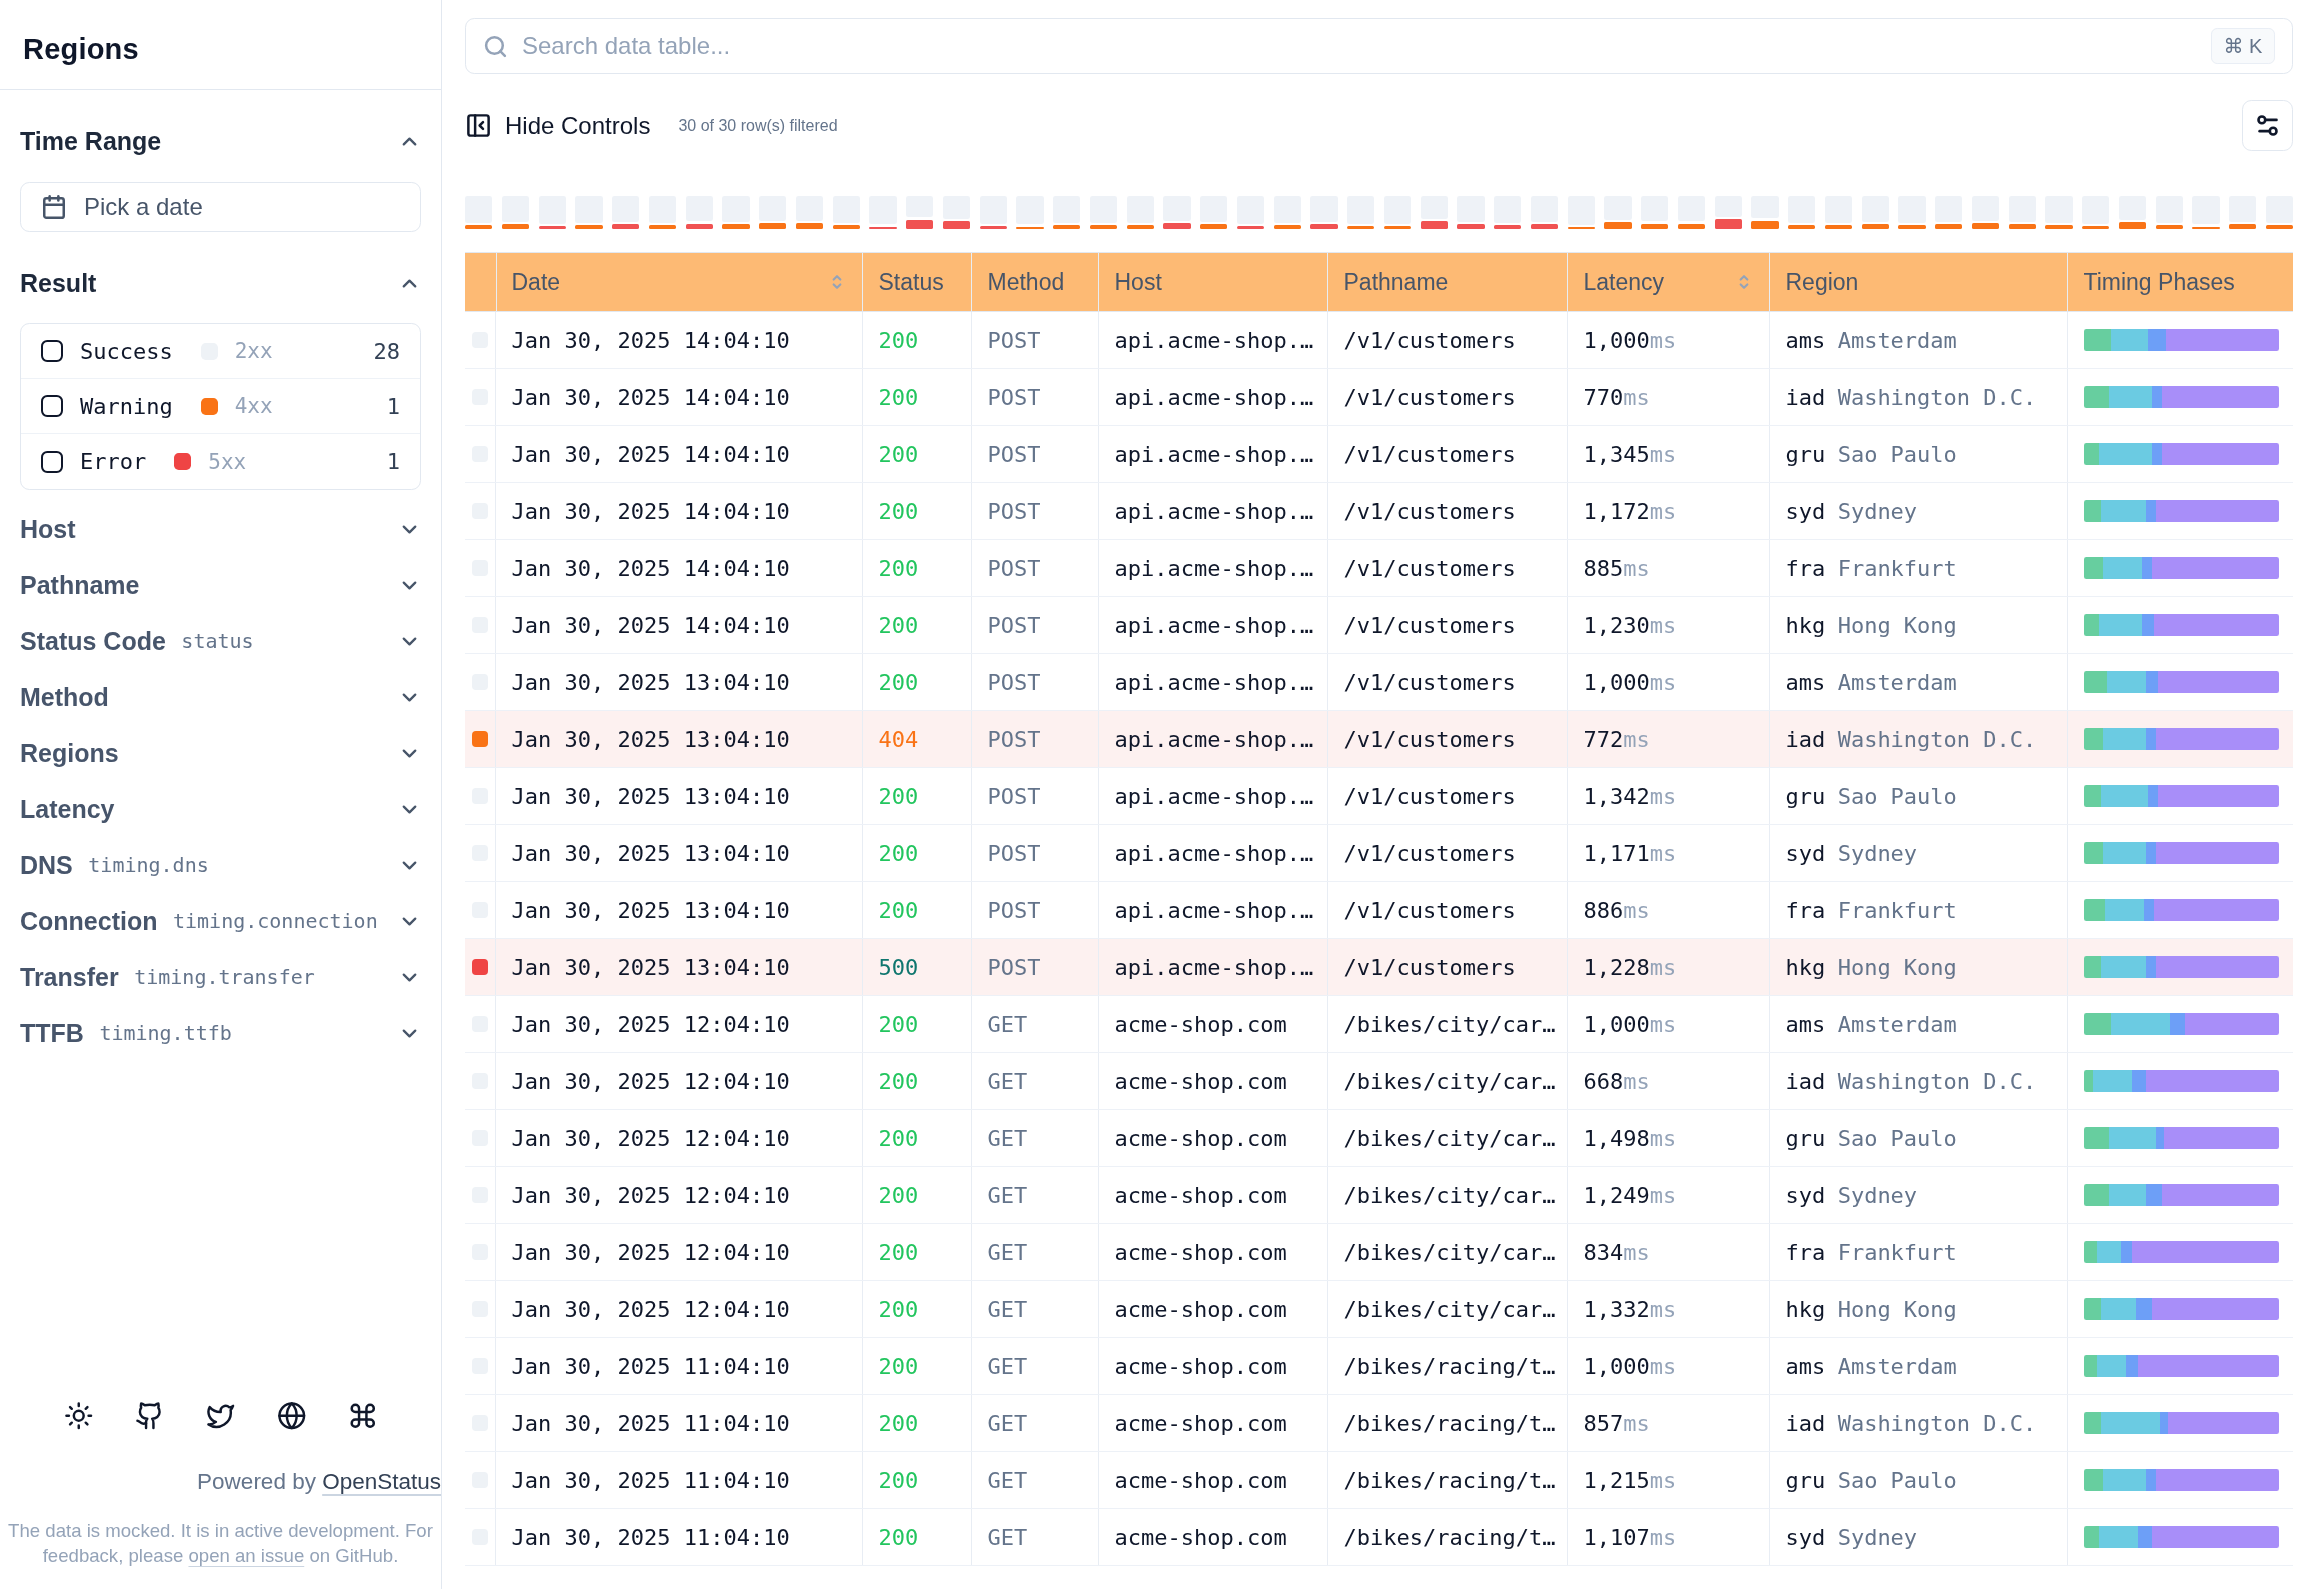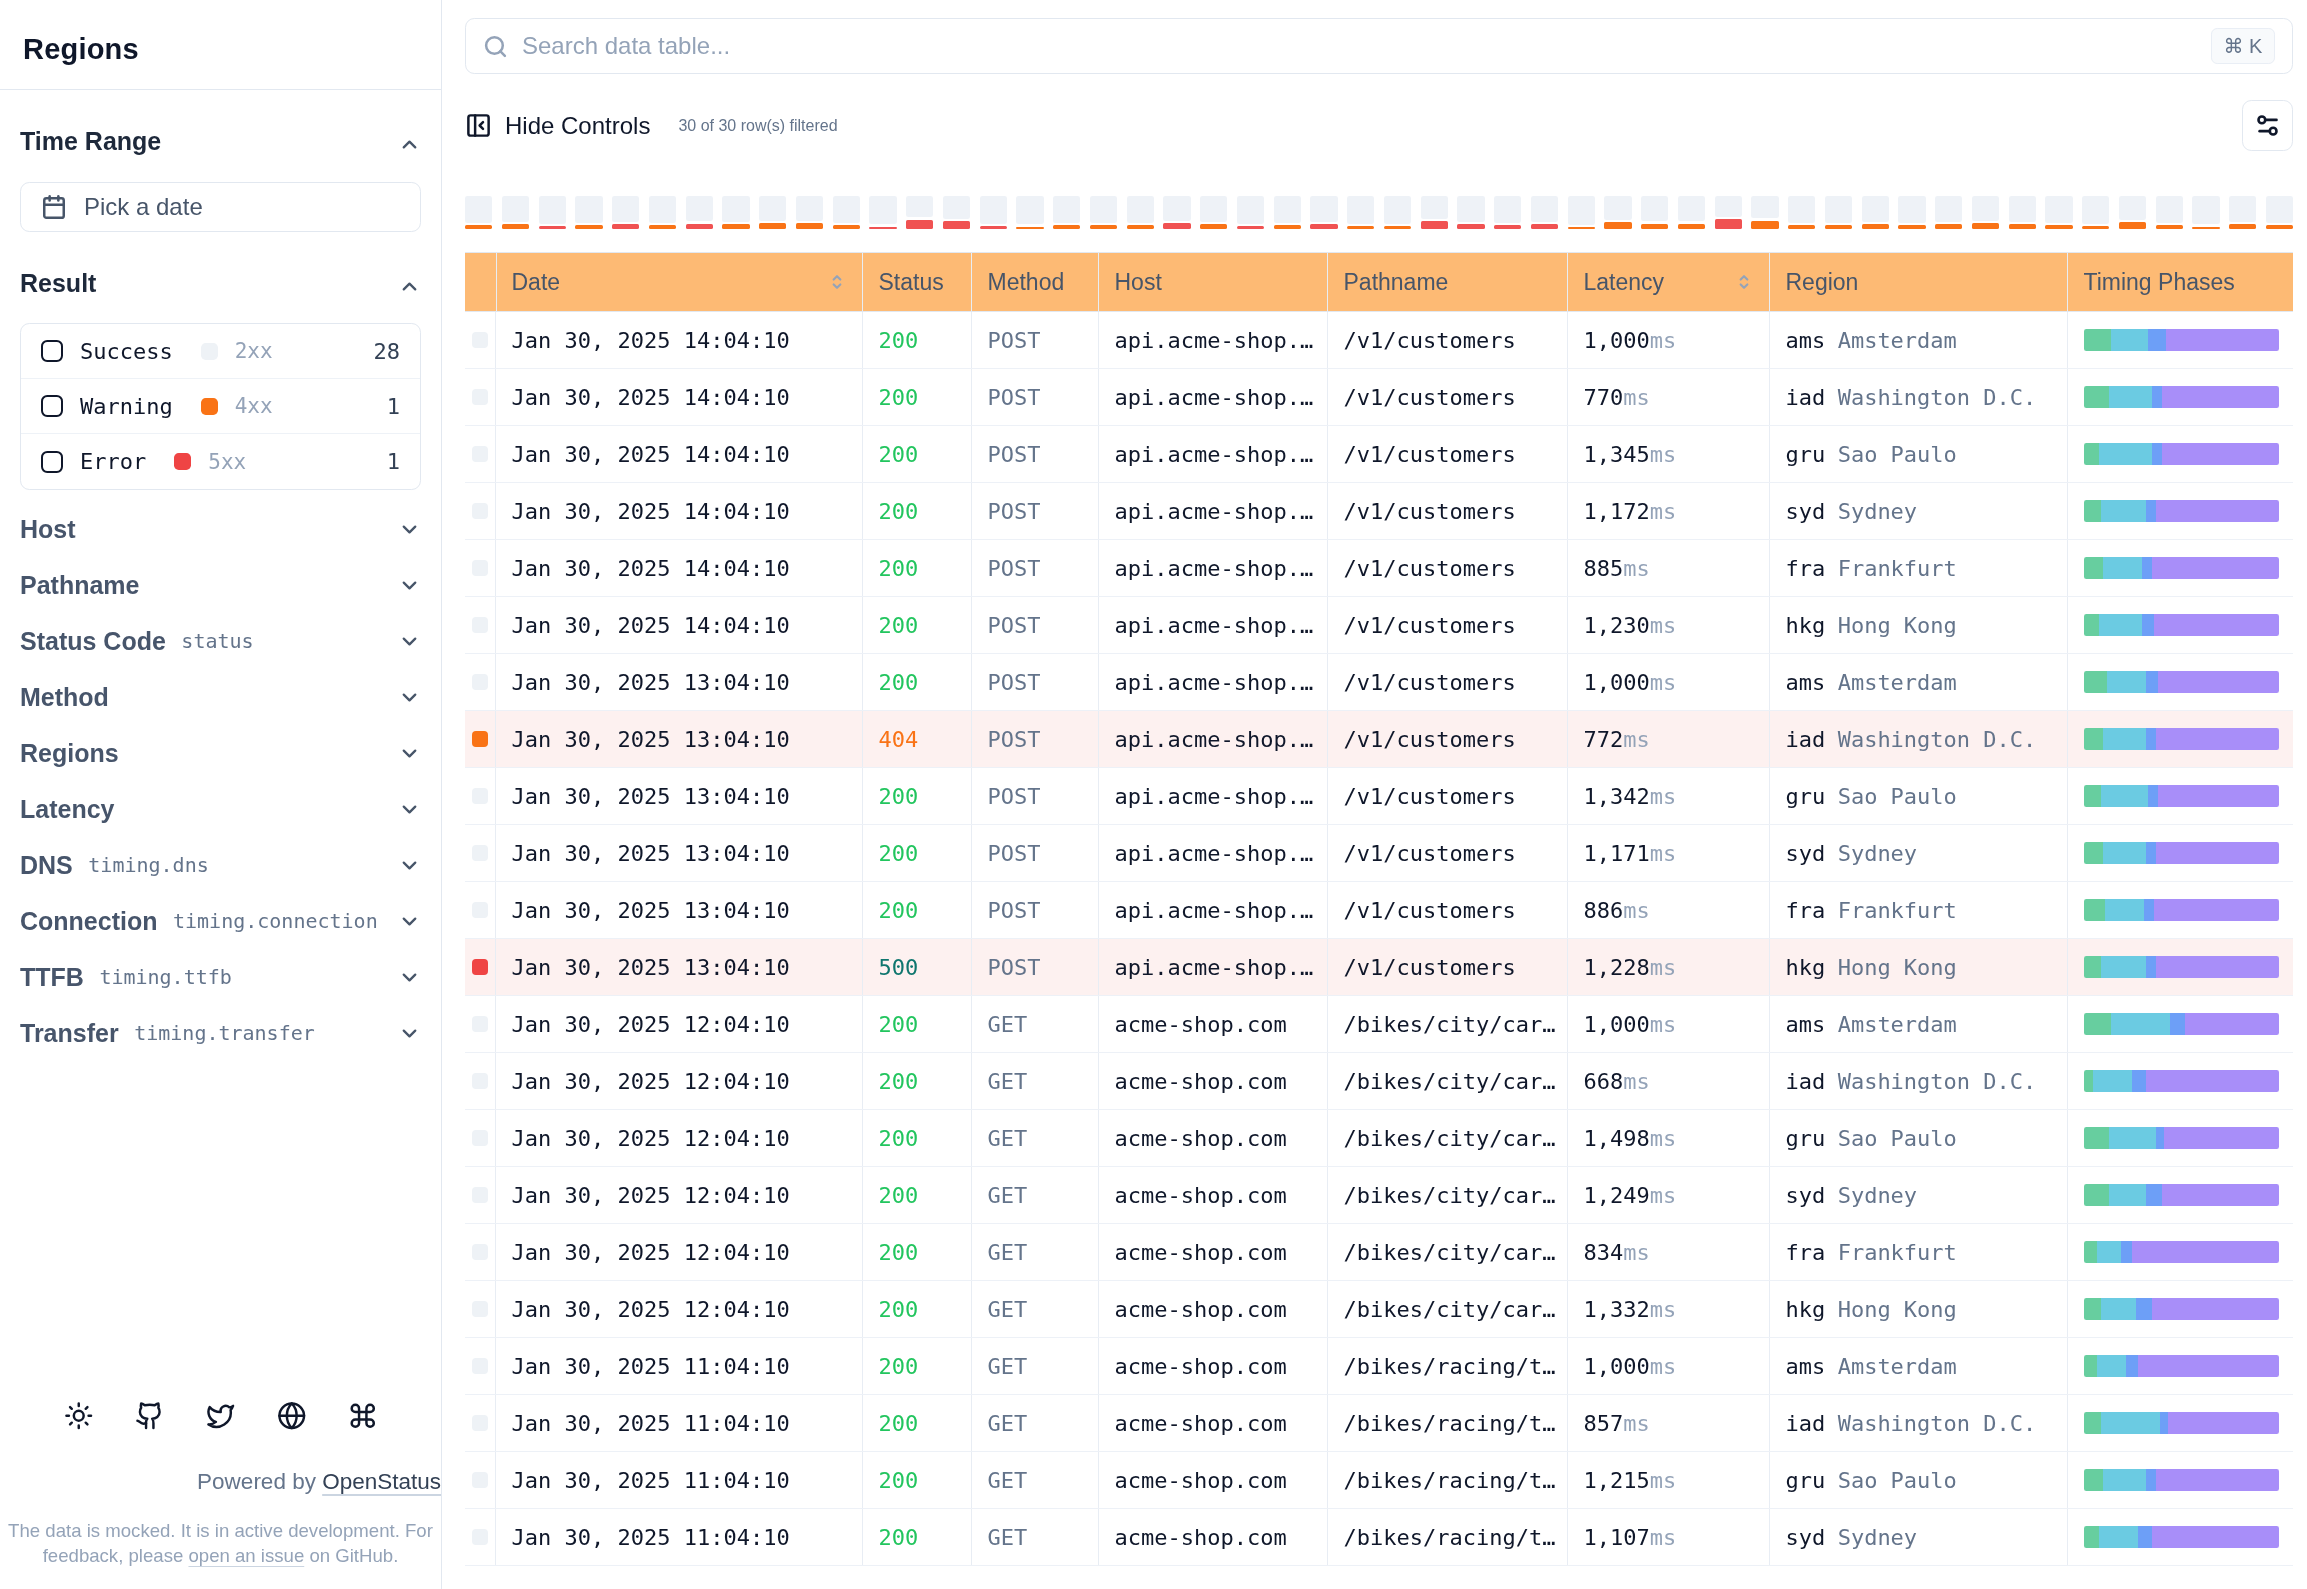--- a/index.html
+++ b/index.html
@@ -15,21 +15,21 @@
   
   aside {
     width: 442px; flex: 0 0 442px;
     border-right: 1.6px solid #e2e8f0;
     position: relative;
   }
   .filters-title { font-size: 29px; font-weight: 700; padding: 33px 23px 23px; letter-spacing: 0.2px; }
   .side-divider { border-bottom: 1.6px solid #e2e8f0; }
   .side-body { padding: 0 20px; }
   .sec-head {
-    display: flex; align-items: flex-end; justify-content: space-between;
+    display: flex; align-items: center; justify-content: space-between;
     font-size: 25px; font-weight: 600; color: #1e293b;
     margin-top: 37px; cursor: pointer;
   }
   .sec-head svg, .flt-row svg { width: 23px; height: 23px; stroke: #475569; fill: none; stroke-width: 2.4; stroke-linecap: round; stroke-linejoin: round; }
   .datepick {
     margin-top: 26px; height: 50px;
     border: 1.6px solid #e2e8f0; border-radius: 9.3px;
     display: flex; align-items: center; gap: 17px; padding: 0 20px;
     color: #475569; font-size: 24px; cursor: pointer; background: #fff;
   }
@@ -247,29 +247,29 @@
           </svg>
   </div>
         <div class="flt-row">
     <span>Connection</span>
     <span class="flt-code">timing.connection</span>
     <svg viewBox="0 0 24 24">
             <polyline points="6 9 12 15 18 9"></polyline>
           </svg>
   </div>
         <div class="flt-row">
-    <span>TTFB</span>
-    <span class="flt-code">timing.ttfb</span>
+    <span>Transfer</span>
+    <span class="flt-code">timing.transfer</span>
     <svg viewBox="0 0 24 24">
             <polyline points="6 9 12 15 18 9"></polyline>
           </svg>
   </div>
         <div class="flt-row">
-    <span>Transfer</span>
-    <span class="flt-code">timing.transfer</span>
+    <span>TTFB</span>
+    <span class="flt-code">timing.ttfb</span>
     <svg viewBox="0 0 24 24">
             <polyline points="6 9 12 15 18 9"></polyline>
           </svg>
   </div>
       </div>
   </div>
 
   <div class="side-footer">
     <div class="foot-icons">
       <span class="icn"><svg viewBox="0 0 24 24">

